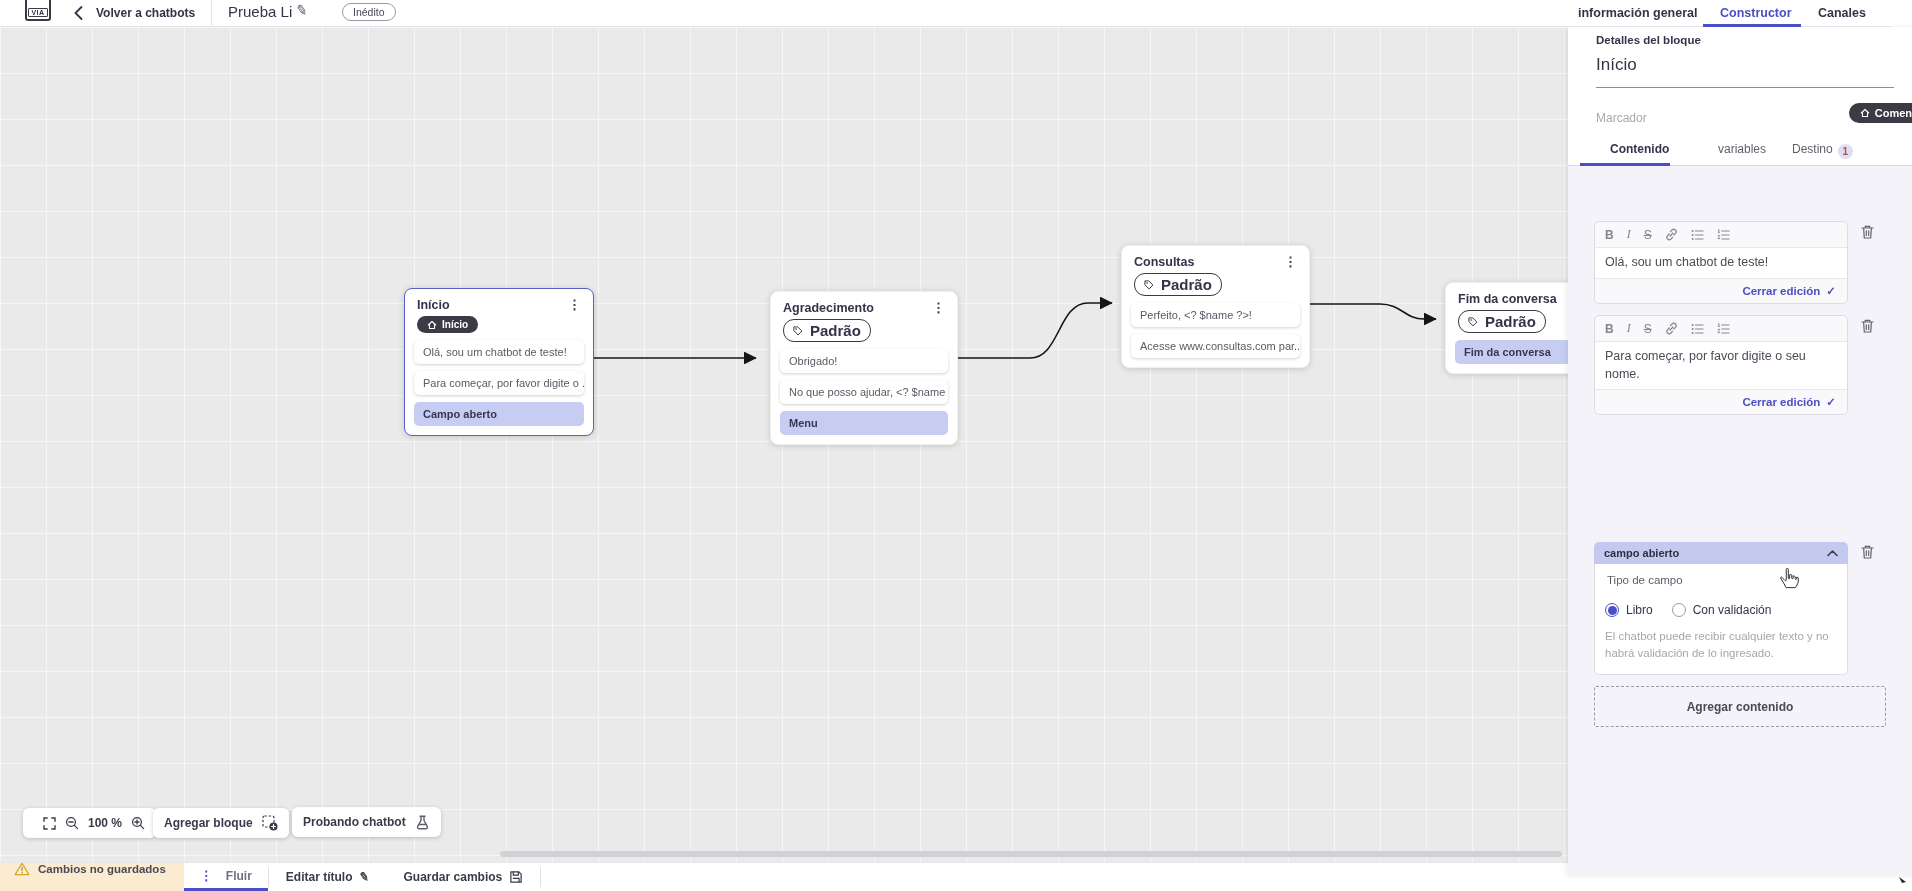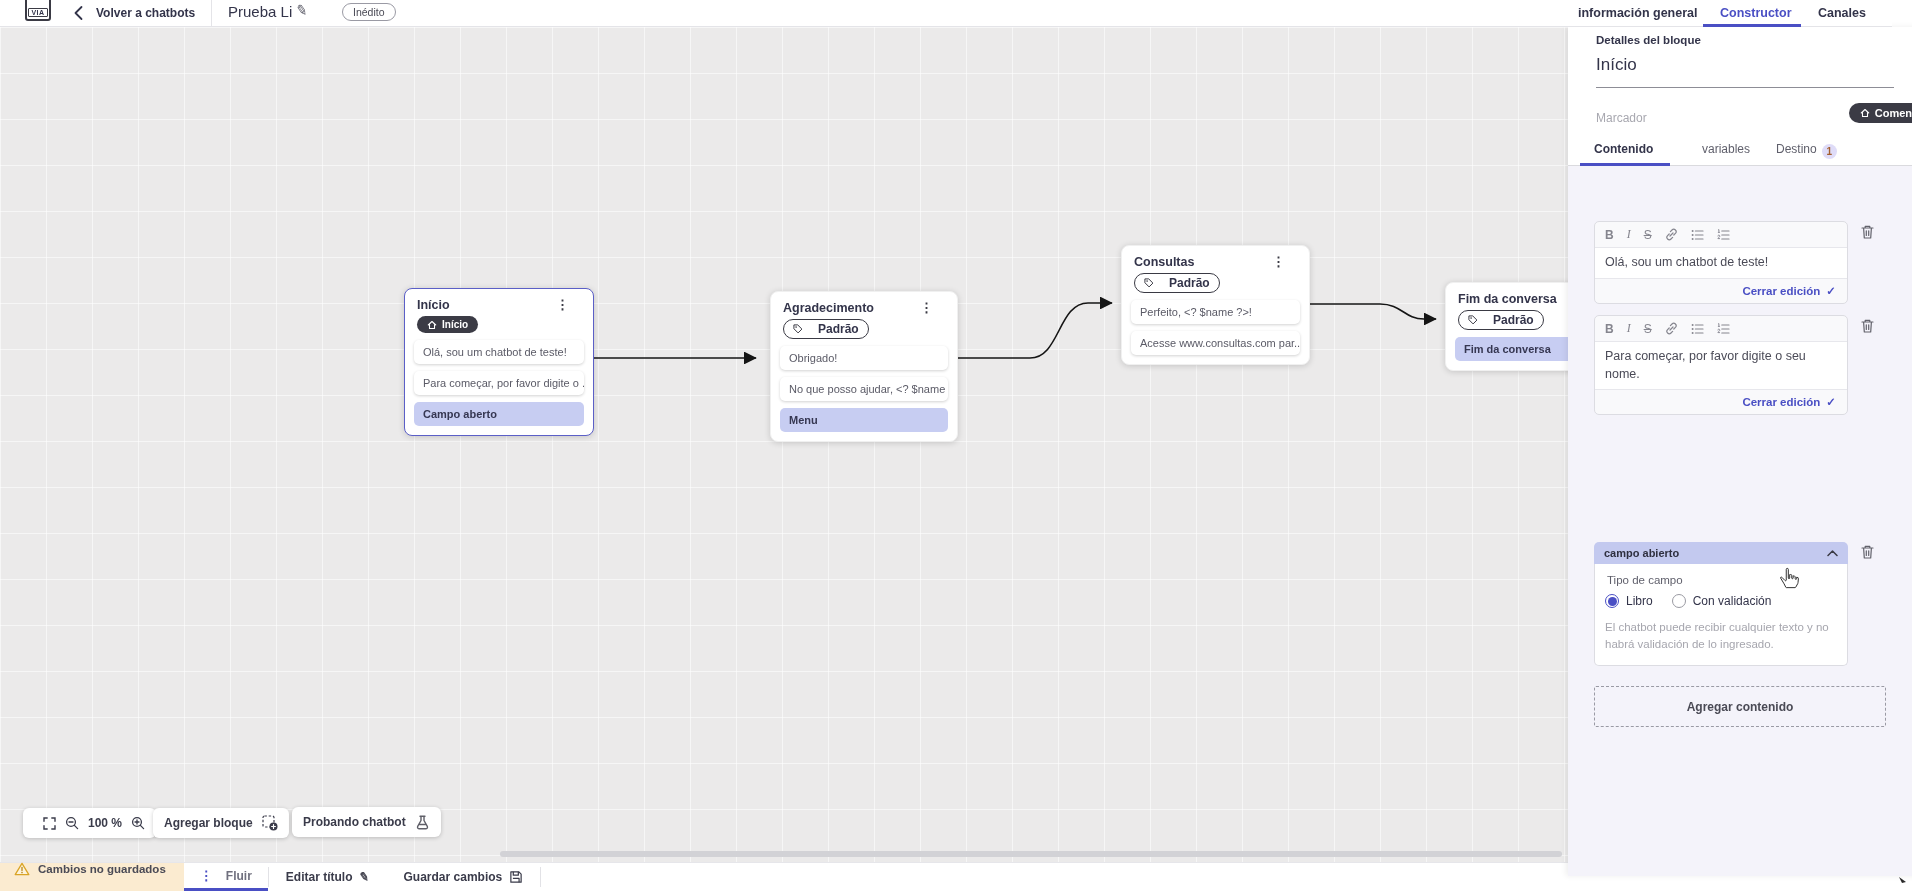--- a/index.html
+++ b/index.html
@@ -27,27 +27,27 @@
   
   .canvas { position:absolute; left:0; top:27px; width:1568px; height:835px; background:#ebeaea;
             background-image:linear-gradient(rgba(255,255,255,.55) 1px, transparent 1px),
                              linear-gradient(90deg, rgba(255,255,255,.55) 1px, transparent 1px);
             background-size:46px 46px; overflow:hidden; z-index:1; }
   .edges { position:absolute; left:0; top:0; width:1568px; height:835px; pointer-events:none; }
 
   .node { position:absolute; background:#fff; border-radius:8px; border:1px solid #f0f0f0;
           box-shadow:0 1px 6px rgba(0,0,0,.16); }
   .node.selected { border:1.5px solid #5b5fc7; }
-  .node-head { display:flex; justify-content:space-between; align-items:flex-start; padding:9px 24px 2px 12px; }
+  .node-head { display:flex; justify-content:space-between; align-items:flex-start; padding:9px 12px 2px 12px; }
   .node-title { font-size:12.5px; font-weight:bold; color:#33344a; }
   .kebab { color:#3a3a44; font-size:13px; line-height:1; letter-spacing:0; cursor:pointer; font-weight:bold; }
   .badge-dark { display:inline-flex; align-items:center; gap:5px; background:#3b3b45; color:#fff;
                 font-size:10px; font-weight:bold; border-radius:11px; padding:3px 10px; margin:2px 0 5px 12px; }
-  .badge-outline { display:inline-flex; align-items:center; gap:15px; background:#fff; color:#33344a;
-                   border:1px solid #3a3a44; font-size:12px; font-weight:bold; border-radius:11px;
+  .badge-outline { display:inline-flex; align-items:center; gap:7px; background:#fff; color:#33344a;
+                   border:1px solid #3a3a44; font-size:15px; font-weight:bold; border-radius:11px;
                    padding:2px 9px; margin:2px 0 5px 12px; }
   .node-items { display:flex; flex-direction:column; gap:7px; padding:2px 9px 9px; }
   .node-item { background:#fff; box-shadow:0 1px 3px rgba(0,0,0,.18); border-radius:5px; padding:6px 9px;
                font-size:11px; color:#5a5a66; white-space:nowrap; overflow:hidden; cursor:pointer; }
   .node-item.highlight { background:#c7cdf2; box-shadow:none; color:#363752; font-weight:bold; }
 
   .ctrl-card { position:absolute; background:#fff; border-radius:6px; box-shadow:0 1px 4px rgba(0,0,0,.2);
                height:30px; display:flex; align-items:center; gap:9px; padding:0 11px;
                font-size:12px; font-weight:bold; color:#3a3b4a; }
   .icon-btn { display:flex; align-items:center; cursor:pointer; }
@@ -74,21 +74,21 @@
   .panel-close { position:absolute; right:22px; top:2px; font-size:17px; color:#3a3a44; cursor:pointer; }
   .block-name { position:absolute; left:28px; top:28px; width:298px; font-size:17px; color:#33344a;
                 padding-bottom:12px; border-bottom:1px solid #8d8d96; }
   .counter { position:absolute; right:20px; top:36px; font-size:10px; color:#8f8f98; }
   .marker-label { position:absolute; left:28px; top:84px; font-size:12px; color:#a8a8b0; }
   .marker-pill { position:absolute; right:36px; top:76px; display:inline-flex; align-items:center; gap:5px;
                  background:#3b3b45; color:#fff; font-size:11px; font-weight:bold; border-radius:12px;
                  padding:4px 11px; cursor:pointer; }
   .marker-chevron { position:absolute; right:12px; top:83px; cursor:pointer; }
   .panel-tabs { position:absolute; left:0; top:106px; width:100%; height:33px; border-bottom:1px solid #dadade; }
-  .ptab { position:absolute; top:9px; font-size:12px; color:#5f5f6b; cursor:pointer; }
+  .ptab { position:absolute; top:9px; font-size:12px; color:#5f5f6b; cursor:pointer;margin-left:16px; }
   .ptab.active { font-weight:bold; color:#33344a; }
   .ptab-underline { position:absolute; left:12px; bottom:-1px; width:90px; height:3px; background:#4a4fc4; }
   .dest-count { display:inline-block; margin-left:5px; width:15px; height:15px; border-radius:50%;
                 background:#dfdcf8; color:#a35e2f; font-size:10px; font-weight:bold; text-align:center;
                 line-height:15px; vertical-align:-2px; }
   .ptabs-kebab { position:absolute; right:14px; top:8px; }
   .panel-body { position:absolute; left:0; top:139px; width:100%; height:710px; background:#f4f3fa; }
 
   .editor { position:absolute; left:26px; width:254px; border:1px solid #dcdce2; border-radius:5px;
             background:#f9f9fb; overflow:hidden; }
@@ -101,21 +101,21 @@
   .ed-footer { display:flex; justify-content:flex-end; align-items:center; gap:6px; padding:5px 11px;
                color:#4a4fc4; font-size:11.5px; font-weight:bold; cursor:pointer; }
   .trash { position:absolute; left:292px; cursor:pointer; }
 
   .openfield { position:absolute; left:26px; top:376px; width:254px; }
   .of-head { background:#c3c9ef; border-radius:5px 5px 0 0; padding:5px 10px; font-size:11px; font-weight:bold;
              color:#2f3040; display:flex; justify-content:space-between; align-items:center; cursor:pointer; }
   .of-body { background:#fff; border:1px solid #dcdce2; border-top:none; border-radius:0 0 5px 5px;
              padding:10px 10px 13px; }
   .of-type { margin-left:2px; font-size:11.5px; color:#5f5f6b; }
-  .radio-row { display:flex; align-items:center; gap:19px; margin-top:8px; }
+  .radio-row { display:flex; align-items:center; gap:19px; margin-top:17px; }
   .radio-opt { display:flex; align-items:center; gap:7px; font-size:12px; color:#33344a; cursor:pointer; }
   .radio { width:14px; height:14px; border-radius:50%; border:1px solid #9a9aa2; background:#fff;
            display:flex; align-items:center; justify-content:center; }
   .radio.checked { border:1px solid #4a4fc4; }
   .radio.checked::after { content:""; width:9px; height:9px; border-radius:50%; background:#4a4fc4; }
   .of-help { margin-top:11px; font-size:11.5px; color:#a6a6ae; line-height:1.45; }
 
   .add-content { position:absolute; left:26px; top:520px; width:292px; height:41px; border:1px dashed #9a9aa4;
                  border-radius:2px; display:flex; align-items:center; justify-content:center;
                  font-size:12px; font-weight:bold; color:#4a4a55; cursor:pointer; }

